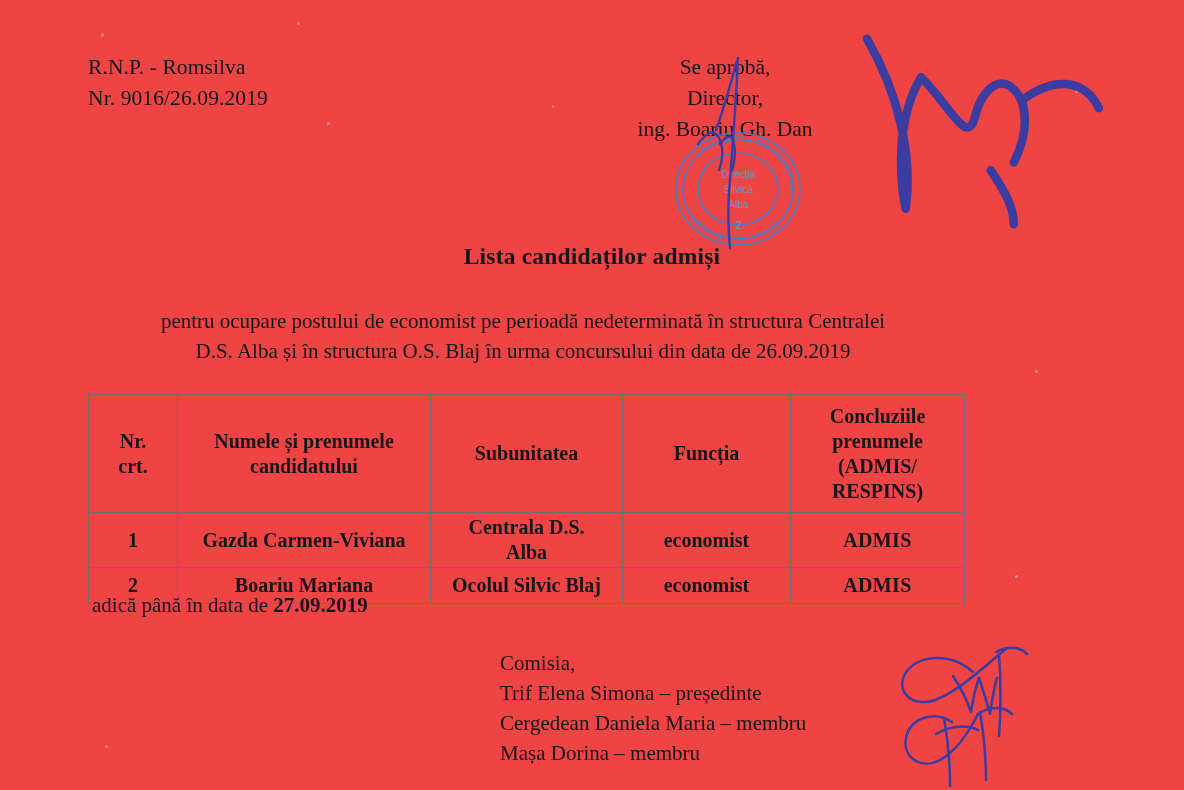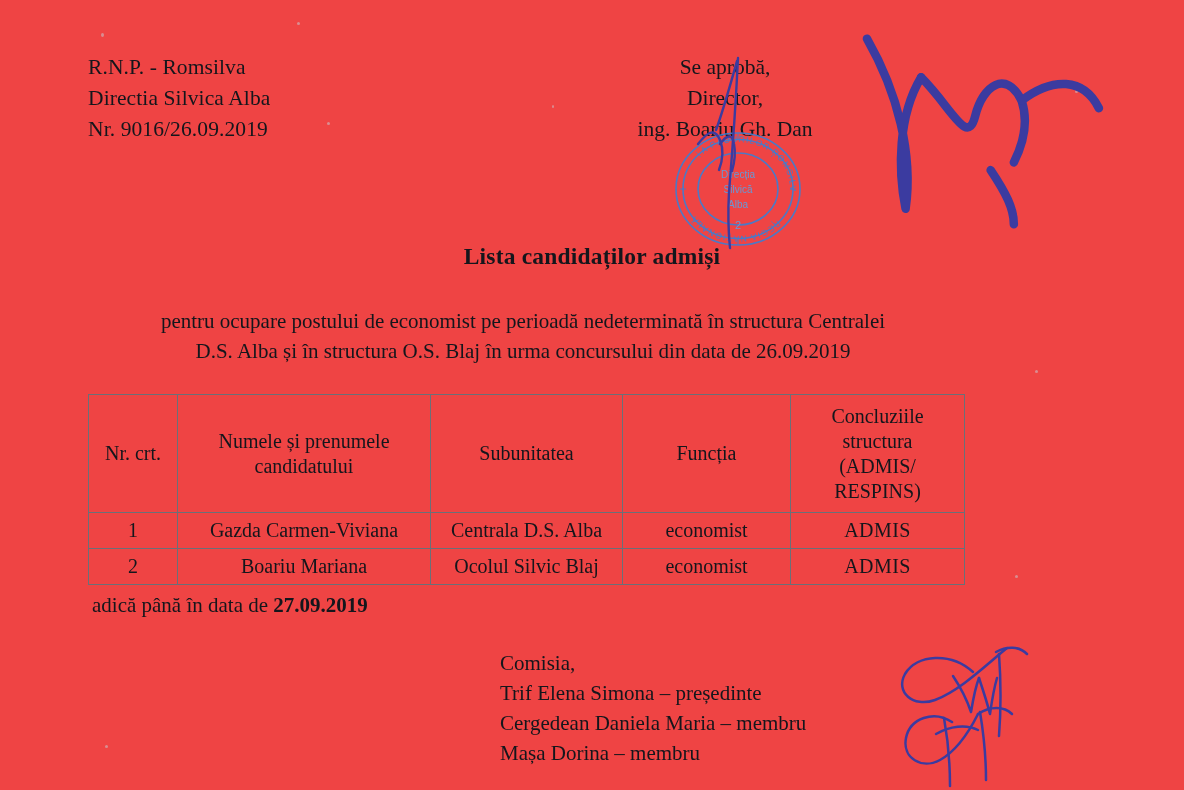--- a/index.html
+++ b/index.html
@@ -88,22 +88,22 @@
     width: 100%;
     border-collapse: collapse;
     font-size: 20px;
     table-layout: fixed;
   }
   table.listing th,
   table.listing td {
     border: 1px solid #6b6f78;
     text-align: center;
     vertical-align: middle;
-    font-weight: normal;
-    padding: 2px 4px;
+    font-weight: bold;
+    padding: 2px 16px;
     line-height: 25px;
   }
   table.listing thead th { height: 113px; }
   table.listing tbody td { height: 31px; }
   .c-nr      { width: 89px; }
   .c-nume    { width: 253px; }
   .c-sub     { width: 192px; }
   .c-func    { width: 168px; }
   .c-conc    { width: 174px; }
   .verdict { font-weight: bold; letter-spacing: .4px; }
@@ -148,21 +148,20 @@
   <div class="speck" style="left:297px;top:22px;width:3px;height:3px;"></div>
   <div class="speck" style="left:327px;top:122px;width:3px;height:3px;"></div>
   <div class="speck" style="left:552px;top:105px;width:2px;height:3px;"></div>
   <div class="speck" style="left:1075px;top:90px;width:3px;height:3px;"></div>
   <div class="speck" style="left:1035px;top:370px;width:3px;height:3px;"></div>
   <div class="speck" style="left:105px;top:745px;width:3px;height:3px;"></div>
   <div class="speck" style="left:1015px;top:575px;width:3px;height:3px;"></div>
 
   <div class="letterhead">
     <div>R.N.P. - Romsilva</div>
-    <div>Directia Silvica Alba</div>
     <div>Nr. 9016/26.09.2019</div>
   </div>
 
   <div class="approval">
     <div>Se aprobă,</div>
     <div>Director,</div>
     <div>ing. Boariu Gh. Dan</div>
   </div>
 
   <svg class="ink" id="stamp" viewBox="0 0 150 118">
@@ -228,21 +227,21 @@
           <col class="c-conc">
       </colgroup>
       <thead>
         <tr>
           <th>Nr. crt.</th>
           <th>Numele și prenumele candidatului</th>
           <th>Subunitatea</th>
           <th>Funcția</th>
           <th>
             <div>Concluziile</div>
-            <div>structura</div>
+            <div>prenumele</div>
             <div>(ADMIS/</div>
             <div>RESPINS)</div>
           </th>
         </tr>
       </thead>
       <tbody>
         <tr>
           <td>1</td>
           <td>Gazda Carmen-Viviana</td>
           <td>Centrala D.S. Alba</td>

